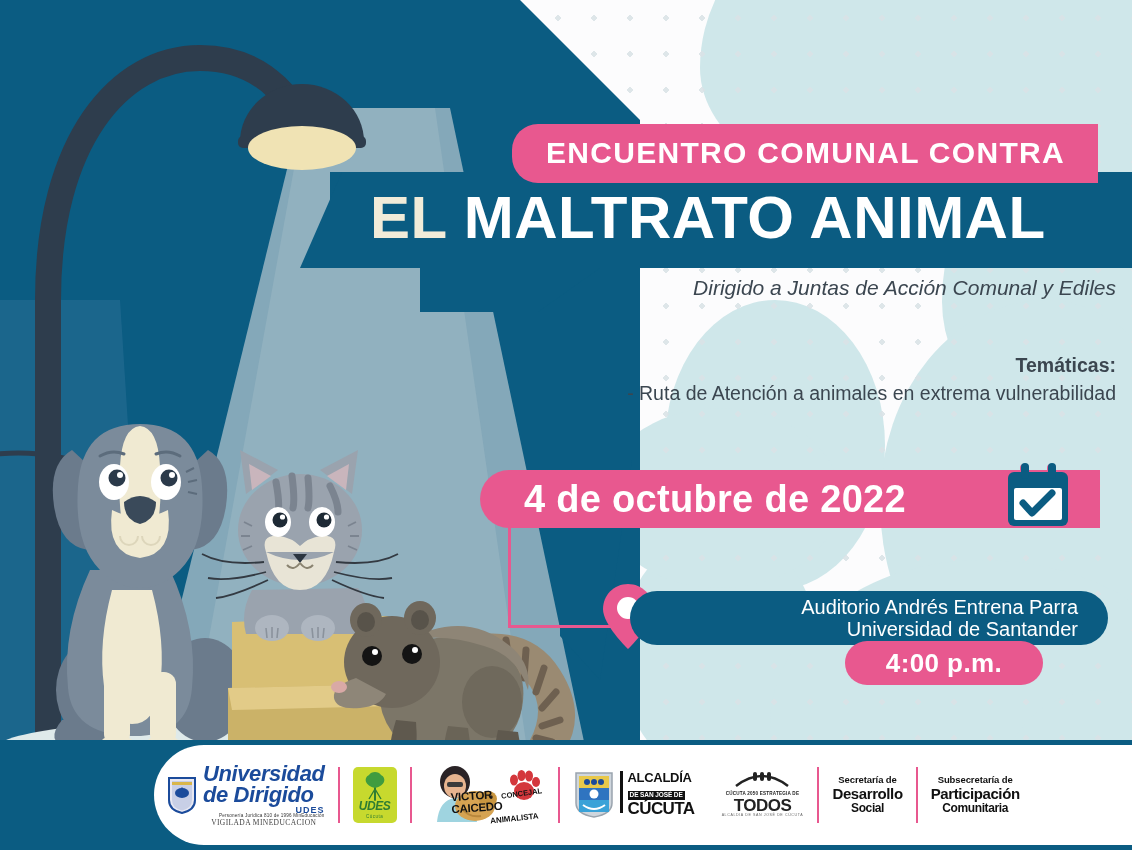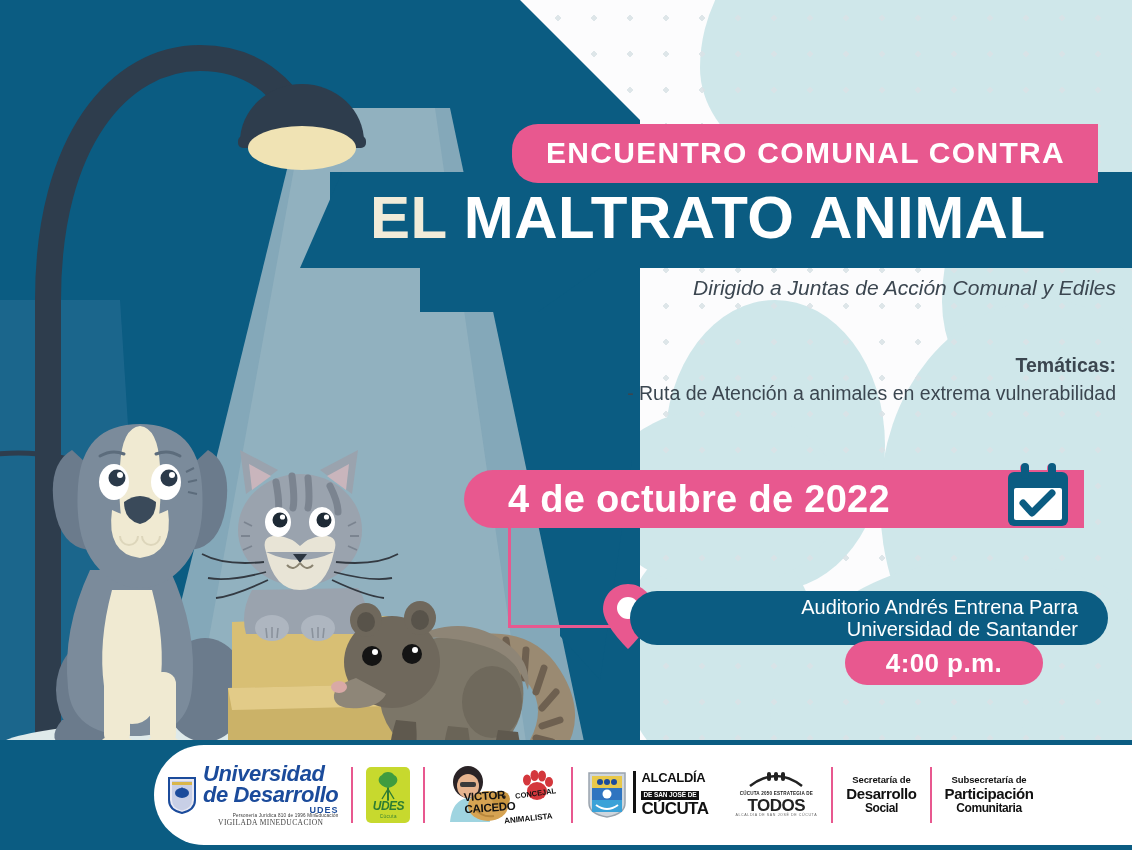--- a/index.html
+++ b/index.html
@@ -126,21 +126,21 @@
     position:absolute;left:330px;top:352px;width:786px;
     text-align:right;
     color:#3b4650;
     font-size:19.5px;
     line-height:1.42;
   }
   .topics .th{font-weight:bold;font-size:19.5px;display:block;}
 
   
   .date-pill{
-    position:absolute;left:464px;top:470px;width:620px;height:58px;
+    position:absolute;left:480px;top:470px;width:620px;height:58px;
     background:#e8588f;
     border-radius:29px 0 0 29px;
     display:flex;align-items:center;
   }
   .date-pill span{
     color:#ffffff;font-size:38px;font-weight:600;
     padding-left:44px;letter-spacing:.3px;white-space:nowrap;
   }
 
   
@@ -474,21 +474,21 @@
       <div class="udes-word">
         <svg class="udes-shield" viewBox="0 0 30 38">
           <path d="M2 2 h26 v22 q0 10 -13 13 q-13 -3 -13 -13 z" fill="#e8e8f2" stroke="#1b4b9b" stroke-width="2"></path>
           <path d="M5 5 h20 v19 q0 8 -10 10.5 q-10 -2.5 -10 -10.5 z" fill="#c8cfe6"></path>
           <ellipse cx="15" cy="17" rx="7" ry="5" fill="#1b4b9b"></ellipse>
           <path d="M15 11 l4 5 l-8 0 z" fill="#1b4b9b"></path>
           <rect x="5" y="6" width="20" height="3" fill="#d9b64a"></rect>
         </svg>
         <div class="udes-text">
           <div class="l1">Universidad</div>
-          <div class="l2">de Desarrollo</div>
+          <div class="l2">de Dirigido</div>
           <div class="l3">UDES</div>
           <div class="l4">Personería Jurídica 810 de 1996 MinEducación</div>
           <div class="l5">VIGILADA MINEDUCACION</div>
         </div>
       </div>
     </div>
 
     <div class="divider"></div>
 
     <div class="logo-cell">

